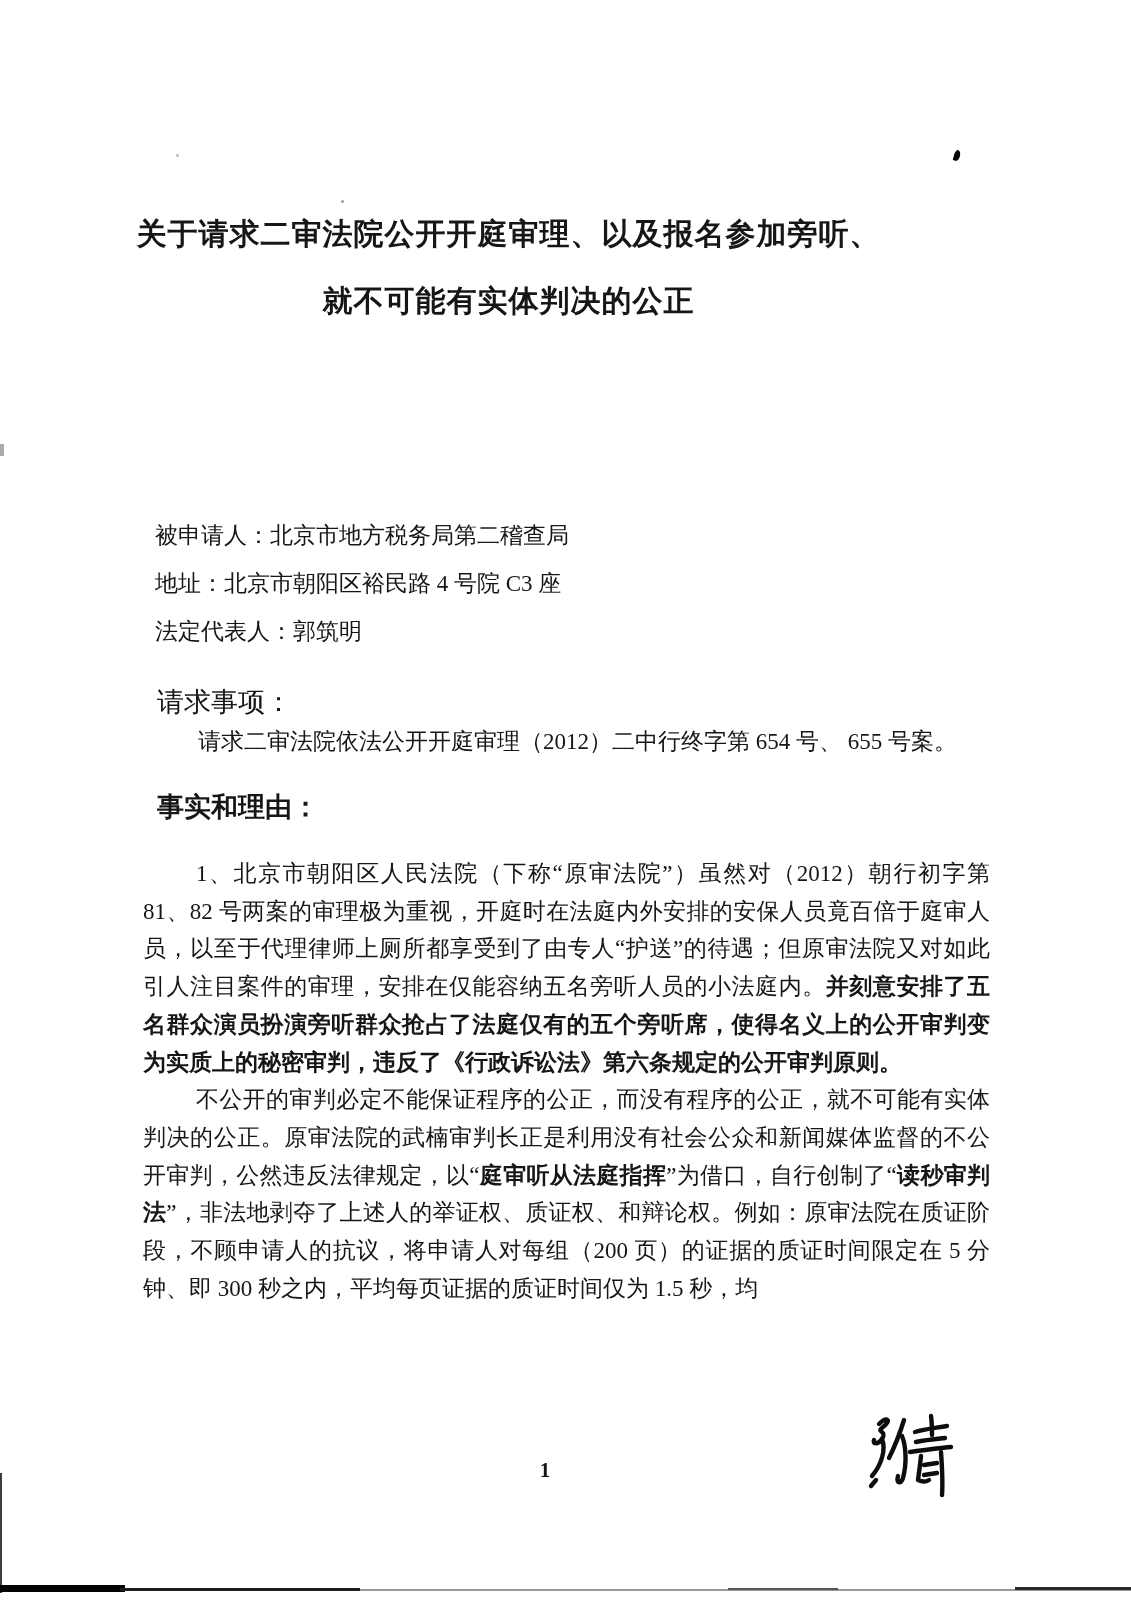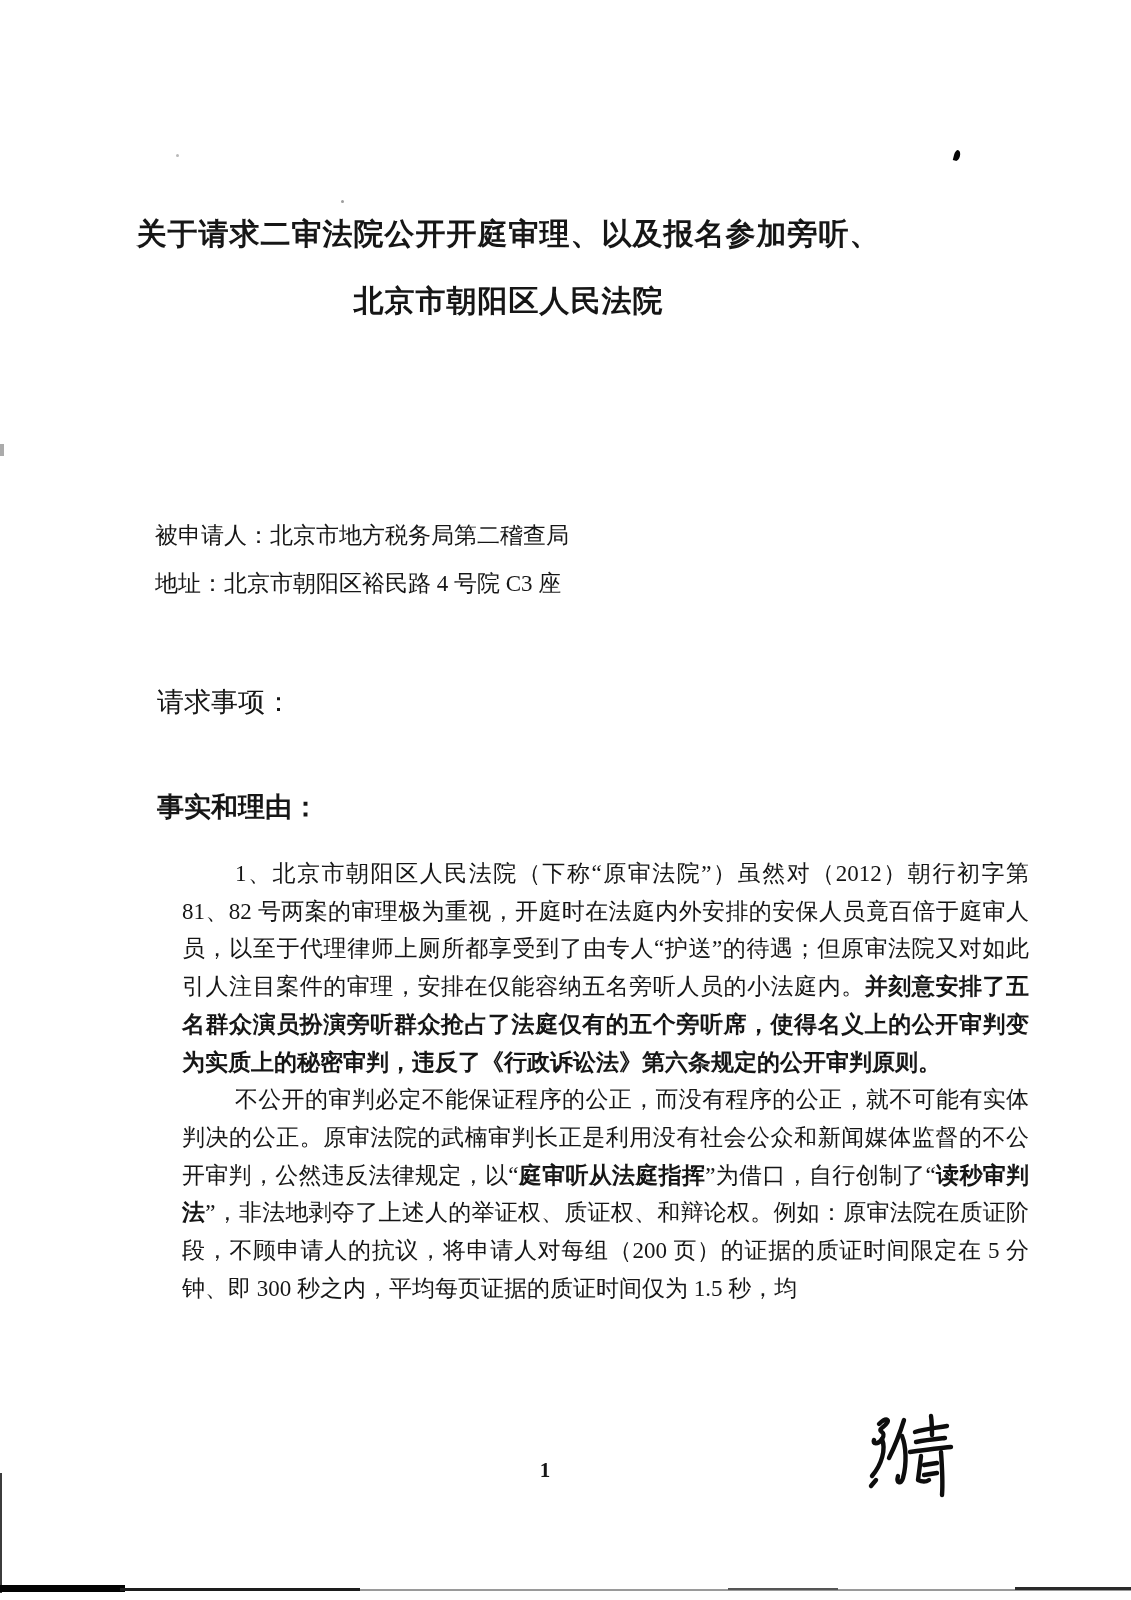--- a/index.html
+++ b/index.html
@@ -42,21 +42,20 @@
     position:absolute;top:727px;left:145px;width:860px;
     font-size:23px;line-height:30px;
     text-indent:2.3em;white-space:nowrap;
   }
 
   
   #facts-body{
     position:absolute;top:855px;left:143px;width:847px;
     font-size:23px;line-height:37.7px;
     text-align:justify;
-    margin-left:39px;
   }
   #facts-body p{margin:0;text-indent:2.3em;}
   .bold-seg{font-weight:bold;}
 
   
   .page-number{
     position:absolute;top:1458px;left:480px;width:130px;
     text-align:center;font-size:21px;font-weight:bold;
   }
 
@@ -81,30 +80,32 @@
   .bottom-line-mid{left:728px;top:1588px;width:110px;height:2px;background:#555;}
   .bottom-line-right{left:1015px;top:1587px;width:116px;height:3px;background:#2a2a2a;}
 </style>
 </head>
 <body>
 
 <div class="page">
 
   <div class="doc-title">
     <div class="tline">关于请求二审法院公开开庭审理、以及报名参加旁听、</div>
-    <div class="tline">北京市朝阳区人民法院</div>
+    <div class="tline">就不可能有实体判决的公正</div>
   </div>
 
 
   <div class="party-block" id="respondent-block">
     <div class="pline">被申请人：北京市地方税务局第二稽查局</div>
     <div class="pline">地址：北京市朝阳区裕民路 4 号院 C3 座</div>
+    <div class="pline">法定代表人：郭筑明</div>
   </div>
 
   <div class="section-heading" id="request-heading">请求事项：</div>
+  <div id="request-body">请求二审法院依法公开开庭审理（2012）二中行终字第 654 号、 655 号案。</div>
 
   <div class="section-heading" id="facts-heading">事实和理由：</div>
 
   <div id="facts-body">
     <p><span>1、北京市朝阳区人民法院（下称“原审法院”）虽然对（2012）朝行初字第 81、82 号两案的审理极为重视，开庭时在法庭内外安排的安保人员竟百倍于庭审人员，以至于代理律师上厕所都享受到了由专人“护送”的待遇；但原审法院又对如此引人注目案件的审理，安排在仅能容纳五名旁听人员的小法庭内。</span><span class="bold-seg">并刻意安排了五名群众演员扮演旁听群众抢占了法庭仅有的五个旁听席，使得名义上的公开审判变为实质上的秘密审判，违反了《行政诉讼法》第六条规定的公开审判原则。</span></p>
     <p><span>不公开的审判必定不能保证程序的公正，而没有程序的公正，就不可能有实体判决的公正。原审法院的武楠审判长正是利用没有社会公众和新闻媒体监督的不公开审判，公然违反法律规定，以“</span><span class="bold-seg">庭审听从法庭指挥</span><span>”为借口，自行创制了“</span><span class="bold-seg">读秒审判法</span><span>”，非法地剥夺了上述人的举证权、质证权、和辩论权。例如：原审法院在质证阶段，不顾申请人的抗议，将申请人对每组（200 页）的证据的质证时间限定在 5 分钟、即 300 秒之内，平均每页证据的质证时间仅为 1.5 秒，均</span></p>
   </div>
 
   <div class="signature">
     <svg width="112" height="96" viewBox="0 0 112 96" xmlns="http://www.w3.org/2000/svg">

